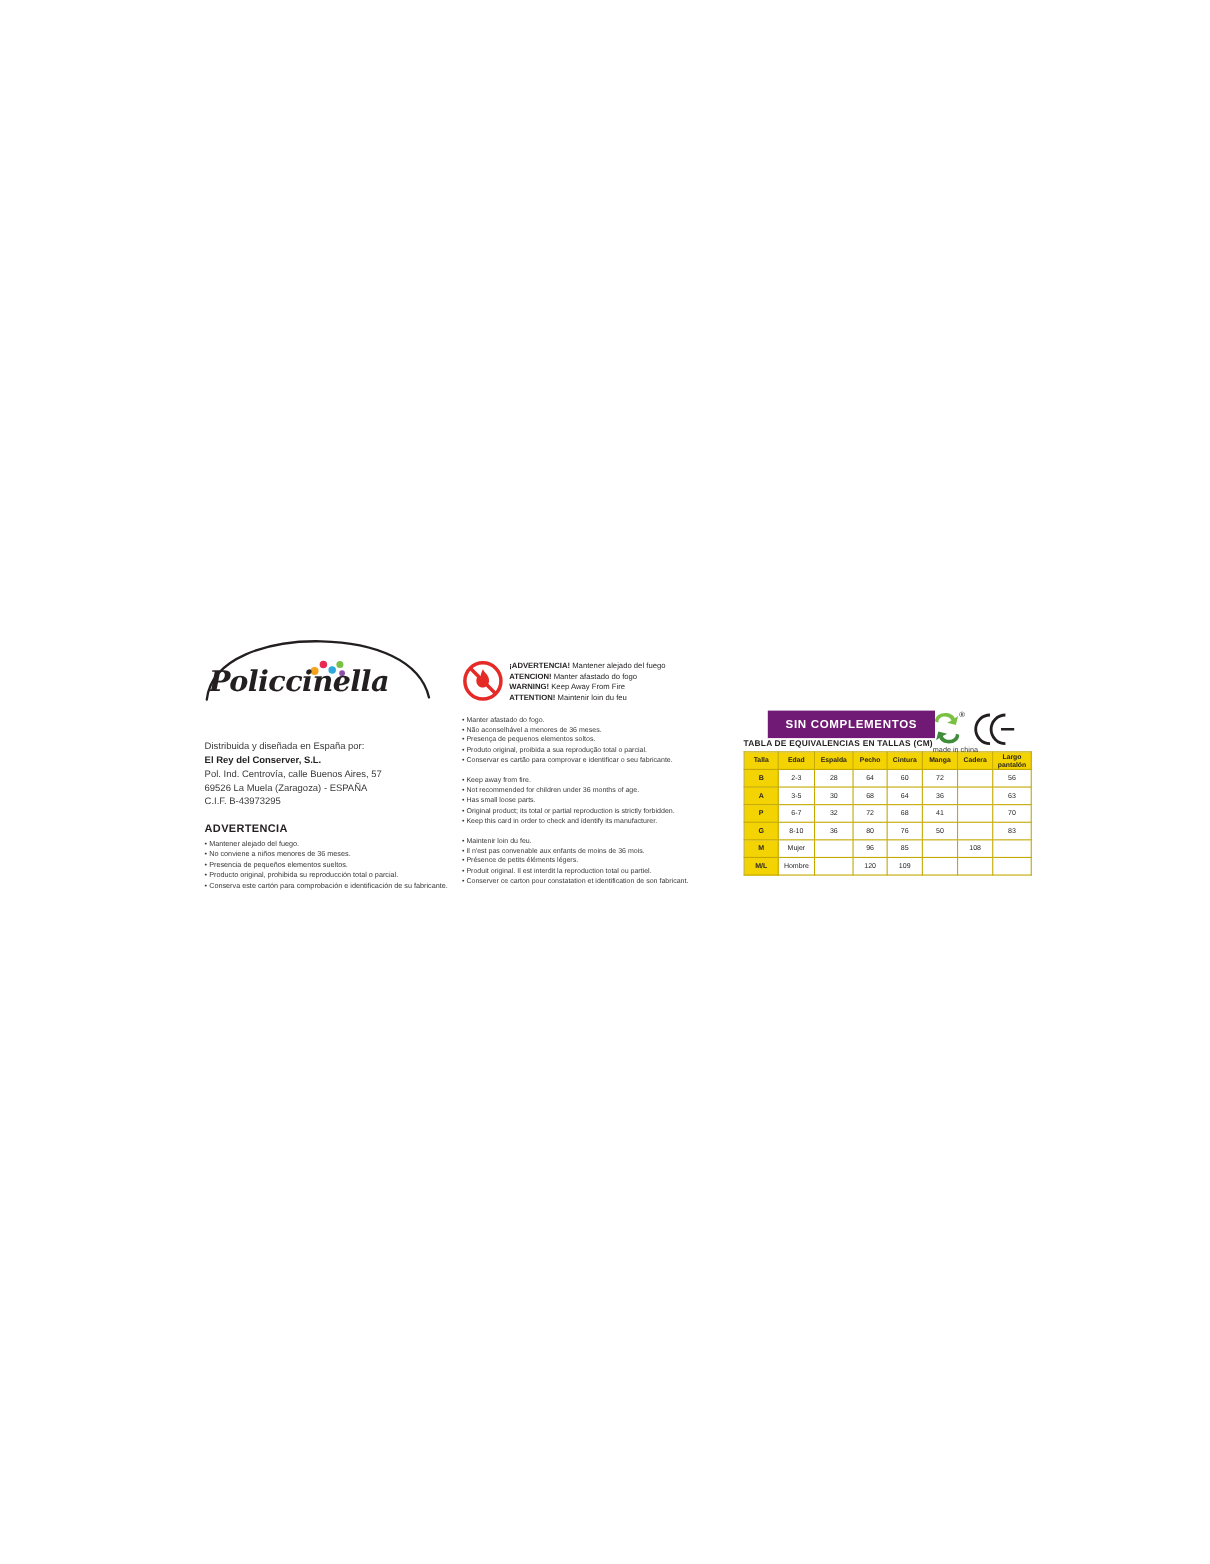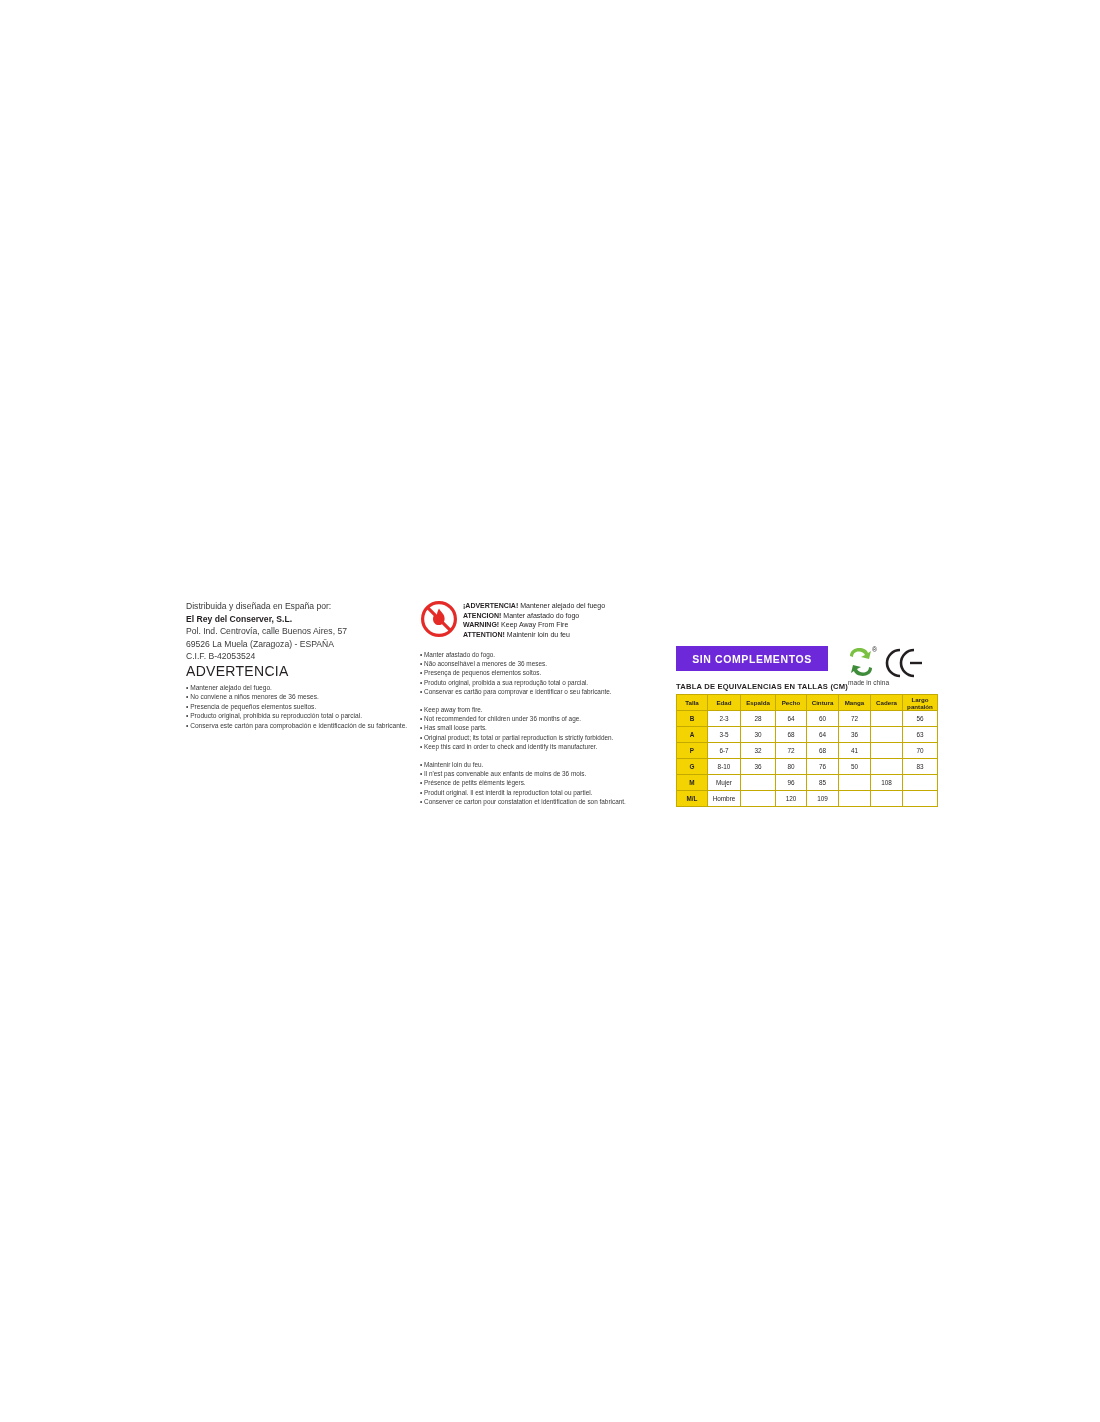--- a/index.html
+++ b/index.html
@@ -64,22 +64,23 @@
     margin-top: 20px;
     font-size: 8.6px;
     line-height: 12.6px;
     color: #3a3a3a;
   }
   .dist-block .bold {
     font-weight: bold;
     color: #231f20;
   }
   .adv-title {
-    font-size: 14px;
-    font-weight: normal;
+    margin-top: 13px;
+    font-size: 10px;
+    font-weight: bold;
     letter-spacing: 0.3px;
     color: #231f20;
   }
   .bullets {
     margin-top: 4px;
     font-size: 6.6px;
     line-height: 9.4px;
     color: #3a3a3a;
   }
   .bullets div { white-space: nowrap; }
@@ -125,45 +126,45 @@
   
   .col-right {
     position: absolute;
     left: 676px;
     top: 646px;
     width: 248px;
   }
   .sin-badge {
     width: 152px;
     height: 25px;
-    background: #6d28d9;
+    background: #701a75;
     color: #ffffff;
     font-size: 10.5px;
     font-weight: bold;
     letter-spacing: 0.6px;
     display: flex;
     align-items: center;
     justify-content: center;
+    margin-left: 22px;
   }
   .marks {
     position: absolute;
     left: 168px;
     top: -4px;
     width: 80px;
     height: 44px;
   }
   .made-in {
     position: absolute;
     left: 172px;
     top: 33px;
     font-size: 6.6px;
     color: #3a3a3a;
   }
   .table-title {
-    margin-top: 11px;
     font-size: 7.6px;
     font-weight: bold;
     letter-spacing: 0.2px;
     color: #231f20;
   }
   table.sizes {
     margin-top: 3px;
     border-collapse: collapse;
     width: 243px;
     table-layout: fixed;
@@ -197,27 +198,40 @@
   .col-w7 { width: 31px; }
   .col-w8 { width: 34px; }
 </style>
 </head>
 <body>
 
 <div class="sheet">
 
   <div class="col-left">
 
+    <div class="logo-wrap">
+      <svg class="logo-arc" viewBox="0 0 210 58">
+        <path d="M4 56 C 8 18, 60 2, 108 3 C 156 4, 198 20, 206 54" fill="none" stroke="#231f20" stroke-width="2.1" stroke-linecap="round"></path>
+      </svg>
+      <svg class="logo-dots" viewBox="0 0 34 20">
+        <circle cx="5" cy="12" r="3.6" fill="#f4a11c"></circle>
+        <circle cx="13" cy="6" r="3.4" fill="#e52b50"></circle>
+        <circle cx="21" cy="11" r="3.4" fill="#2fa8e0"></circle>
+        <circle cx="28" cy="6" r="3.2" fill="#7ac143"></circle>
+        <circle cx="30" cy="14" r="2.6" fill="#8e4fa8"></circle>
+      </svg>
+      <div class="logo-text">Policcinella</div>
+    </div>
 
     <div class="dist-block">
       <div>Distribuida y diseñada en España por:</div>
       <div class="bold">El Rey del Conserver, S.L.</div>
       <div>Pol. Ind. Centrovía, calle Buenos Aires, 57</div>
       <div>69526 La Muela (Zaragoza) - ESPAÑA</div>
-      <div>C.I.F. B-42053524</div>
+      <div>C.I.F. B-43973295</div>
     </div>
 
     <div class="adv-title">ADVERTENCIA</div>
     <div class="bullets">
       <div>• <span>Mantener alejado del fuego.</span></div>
       <div>• <span>No conviene a niños menores de 36 meses.</span></div>
       <div>• <span>Presencia de pequeños elementos sueltos.</span></div>
       <div>• <span>Producto original, prohibida su reproducción total o parcial.</span></div>
       <div class="wrap">• <span>Conserva este cartón para comprobación e identificación de su fabricante.</span></div>
     </div>

